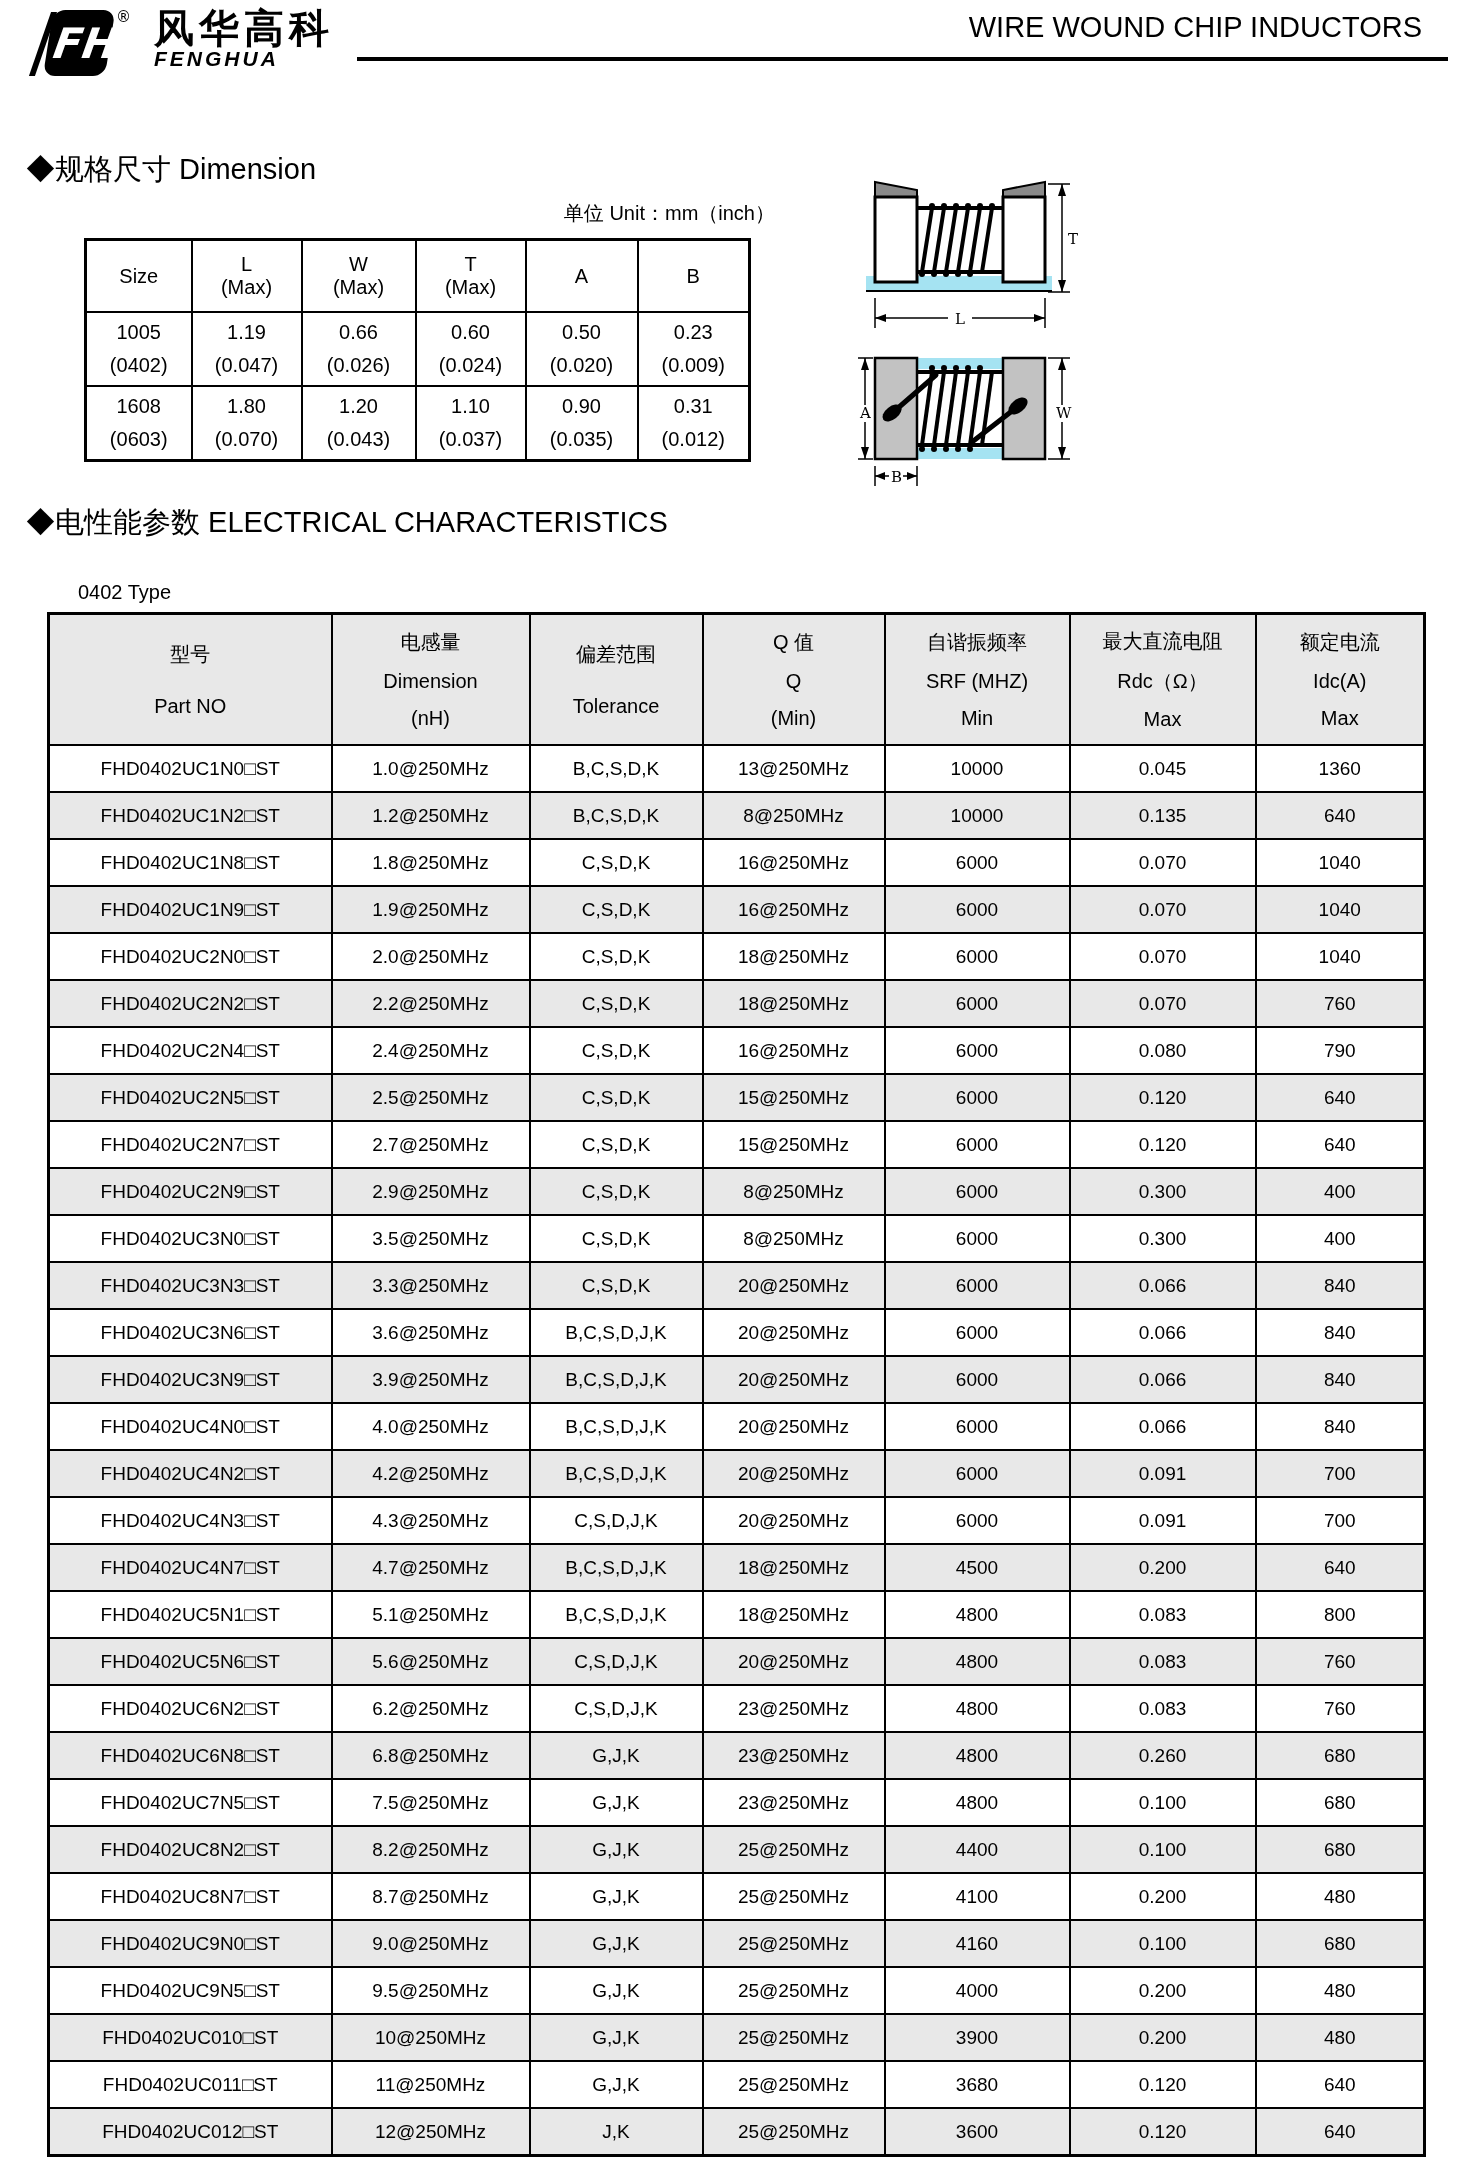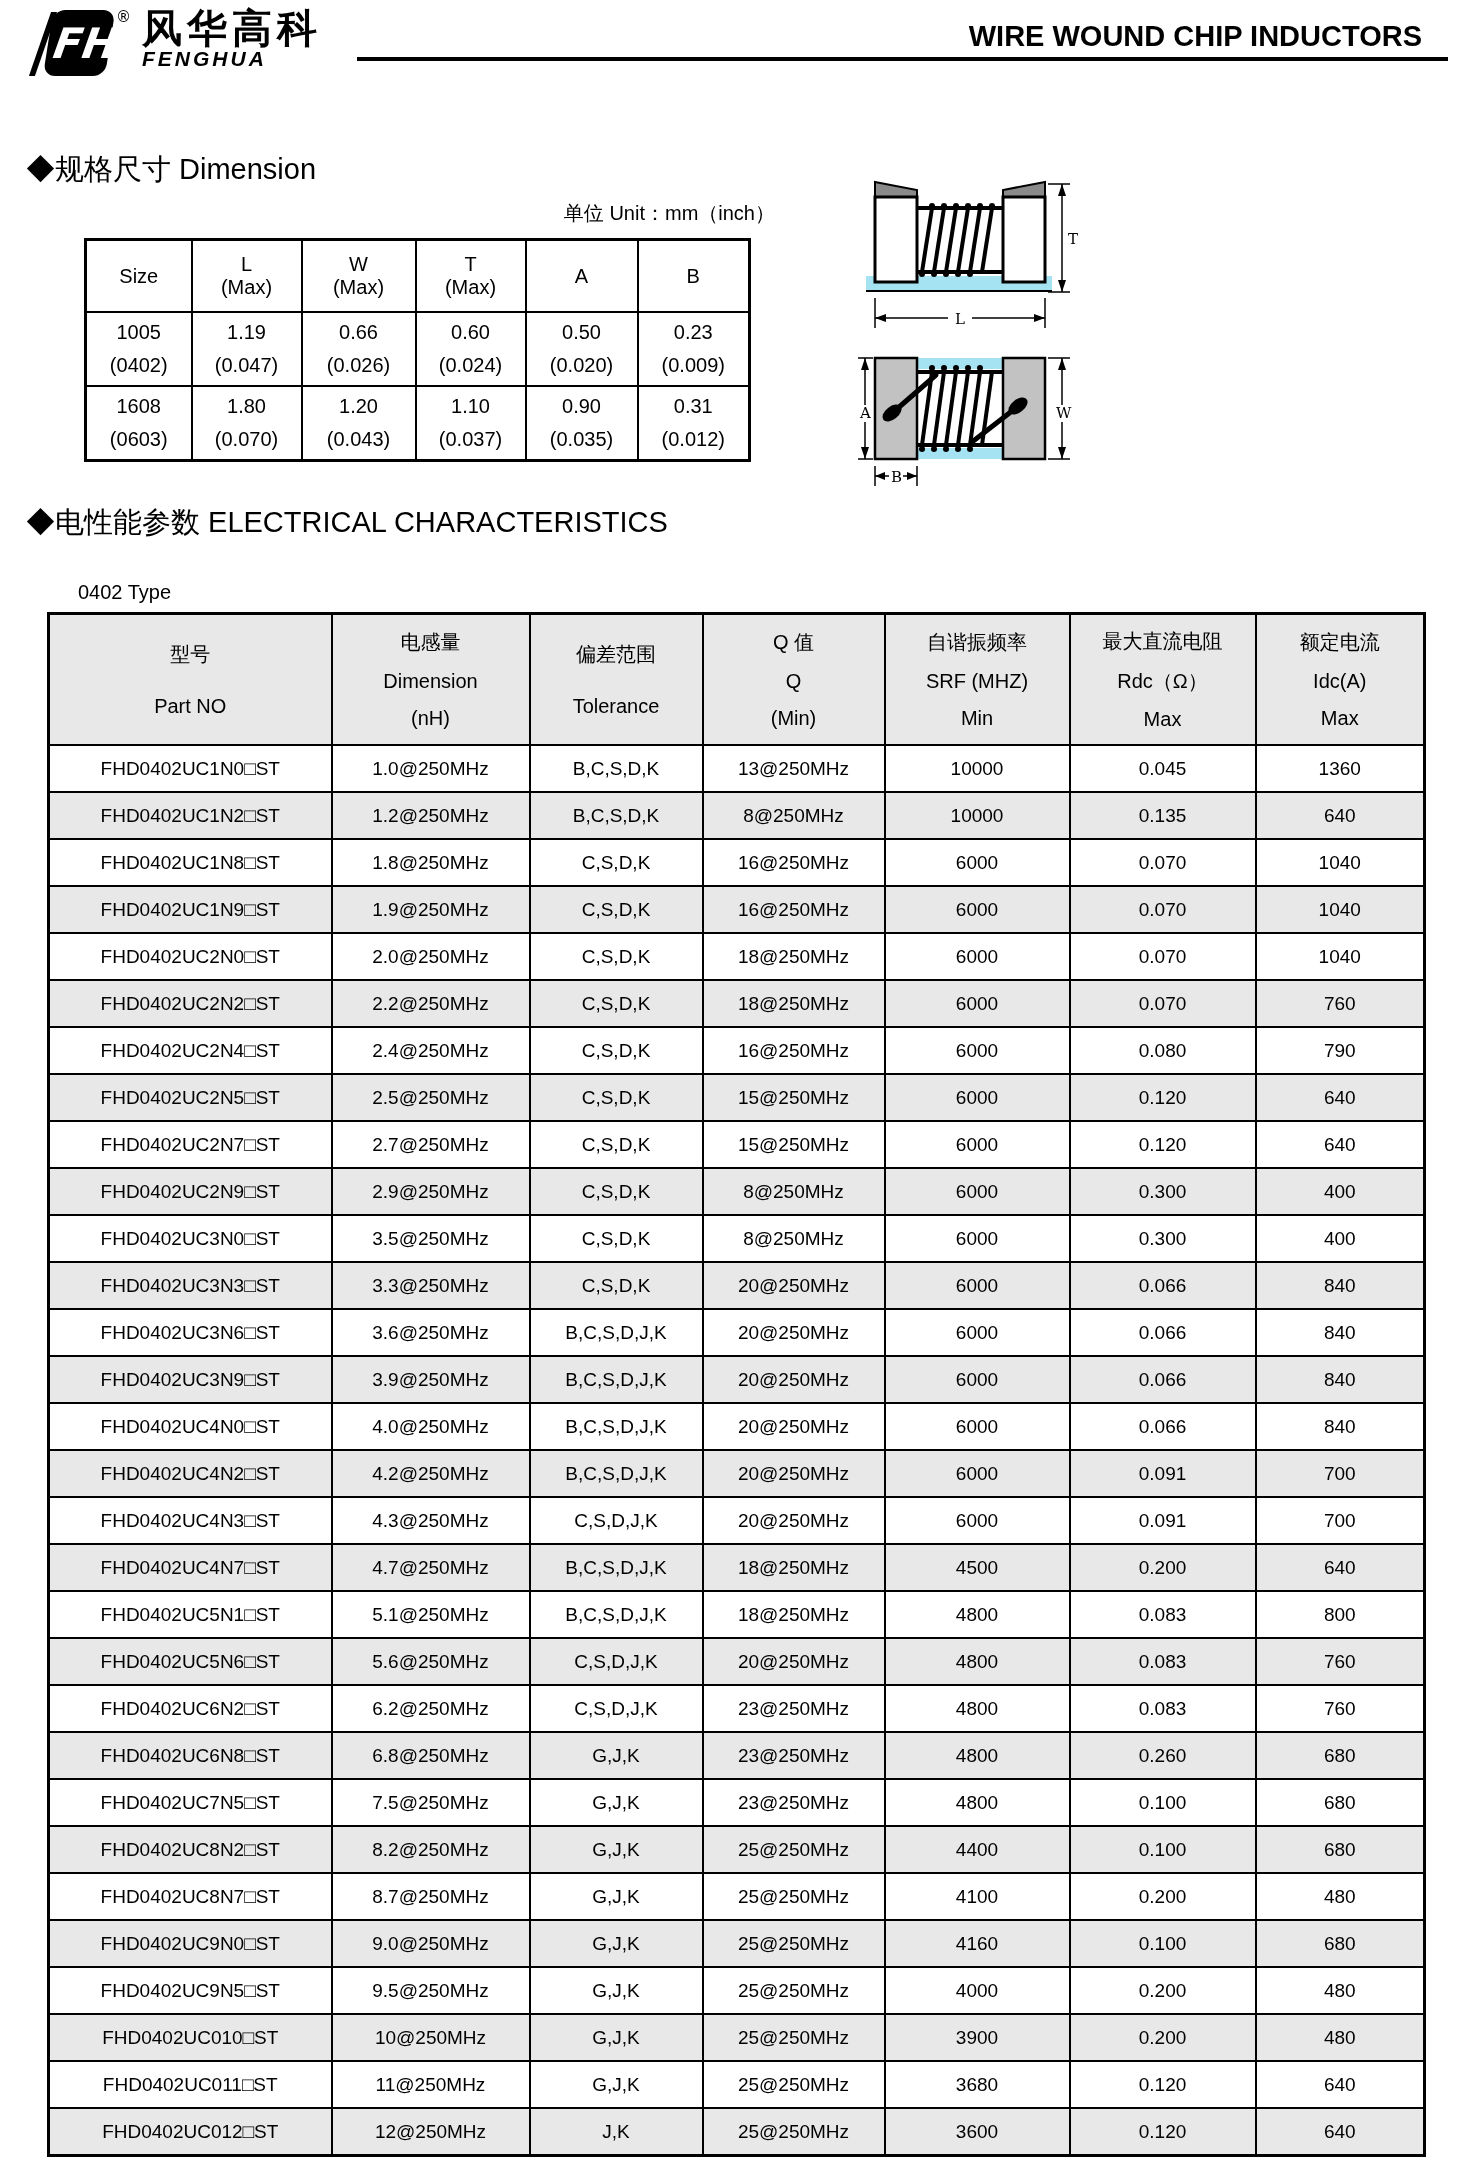--- a/index.html
+++ b/index.html
@@ -1,24 +1,24 @@
 <!DOCTYPE html>
 <html><head>
 <meta charset="utf-8">
 <style>
   html,body{margin:0;padding:0;background:#fff;}
   .page{position:relative;width:1462px;height:2176px;background:#fff;color:#000;
         font-family:"Liberation Sans",sans-serif;overflow:hidden;}
 
   
   .logo{position:absolute;left:28px;top:6px;display:flex;align-items:flex-start;gap:10px;}
-  .brand{display:flex;flex-direction:column;margin-top:2px;}
+  .brand{display:flex;flex-direction:column;margin-top:2px;margin-left:12px;}
   .brand-cn{font-size:40px;font-weight:700;letter-spacing:5px;line-height:1.0;white-space:nowrap;}
   .brand-en{font-size:21px;font-weight:700;letter-spacing:3px;line-height:1.05;white-space:nowrap;font-style:italic;}
-  .doc-title{position:absolute;top:20px;right:40px;font-size:29px;font-weight:700;letter-spacing:0px;white-space:nowrap;}
+  .doc-title{position:absolute;top:11px;right:40px;font-size:29px;font-weight:400;letter-spacing:0px;white-space:nowrap;}
   .header-rule{position:absolute;left:357px;right:14px;top:57px;height:4px;background:#000;}
 
   
   .sec-heading{position:absolute;left:26px;font-size:29px;font-weight:400;white-space:nowrap;}
   .sec1{top:150px;}
   .sec2{top:503px;}
   .unit-note{position:absolute;top:200px;left:400px;width:375px;text-align:right;font-size:20px;white-space:nowrap;}
   .type-label{position:absolute;top:581px;left:78px;font-size:20px;}
 
   

